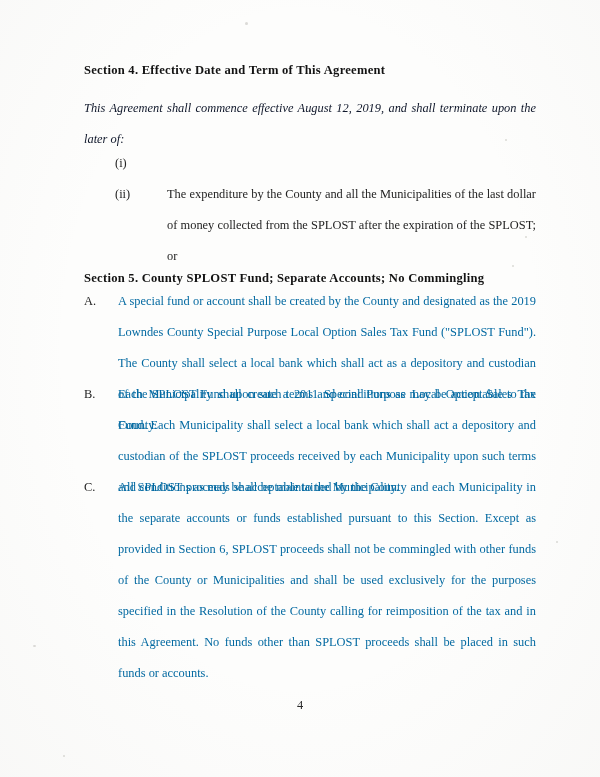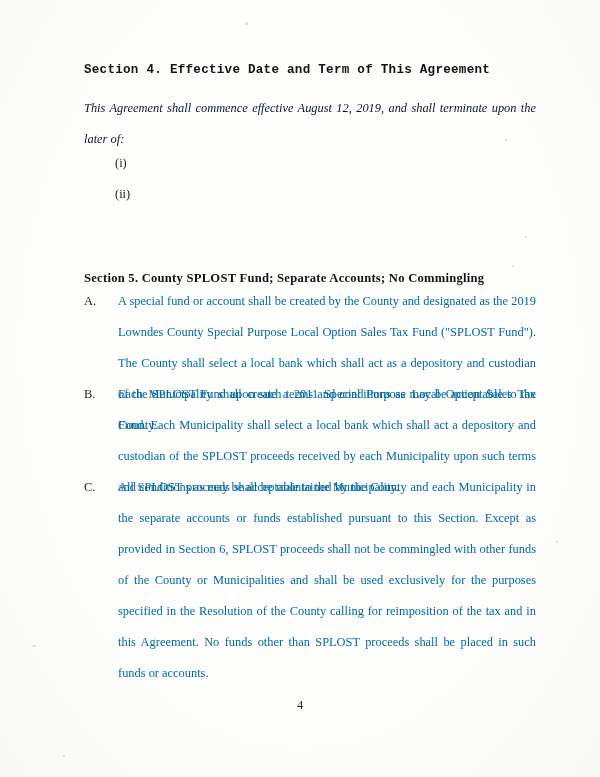--- a/index.html
+++ b/index.html
@@ -35,21 +35,21 @@
     width: 452px;
   }
 
   .heading {
     font-weight: bold;
     font-size: 12.6px;
     letter-spacing: 0.02em;
     line-height: 1.1;
     color: #131313;
   }
-  #sec4-heading { position: absolute; top: 64px; left: 0; font-family: Liberation Mono, monospace; }
+  #sec4-heading { position: absolute; top: 64px; left: 0; }
   #sec5-heading { position: absolute; top: 272px; left: 0; }
 
   .para {
     position: absolute;
     left: 0;
     width: 452px;
     font-size: 12.4px;
     line-height: 31px;
     text-align: justify;
     text-justify: inter-word;
@@ -145,20 +145,21 @@
     <div class="heading" id="sec4-heading">Section 4.  Effective Date and Term of This Agreement</div>
 
     <div class="para" id="intro-para">This Agreement shall commence effective August 12, 2019, and shall terminate upon the later of:</div>
 
     <div class="roman-list">
       <div class="roman-item">
         <span class="roman-marker">(i)</span>
       </div>
       <div class="roman-item">
         <span class="roman-marker">(ii)</span>
+        <span class="roman-text">The expenditure by the County and all the Municipalities of the last dollar of money collected from the SPLOST after the expiration of the SPLOST; or</span>
       </div>
     </div>
 
     <div class="heading" id="sec5-heading">Section 5.  County SPLOST Fund; Separate Accounts; No Commingling</div>
 
     <div class="lettered" id="para-a">
       <span class="letter-marker">A.</span>
       <span class="letter-text">A special fund or account shall be created by the County and designated as the 2019 Lowndes County Special Purpose Local Option Sales Tax Fund ("SPLOST Fund"). The County shall select a local bank which shall act as a depository and custodian of the SPLOST Fund upon such terms and conditions as may be acceptable to the County.</span>
     </div>
 

